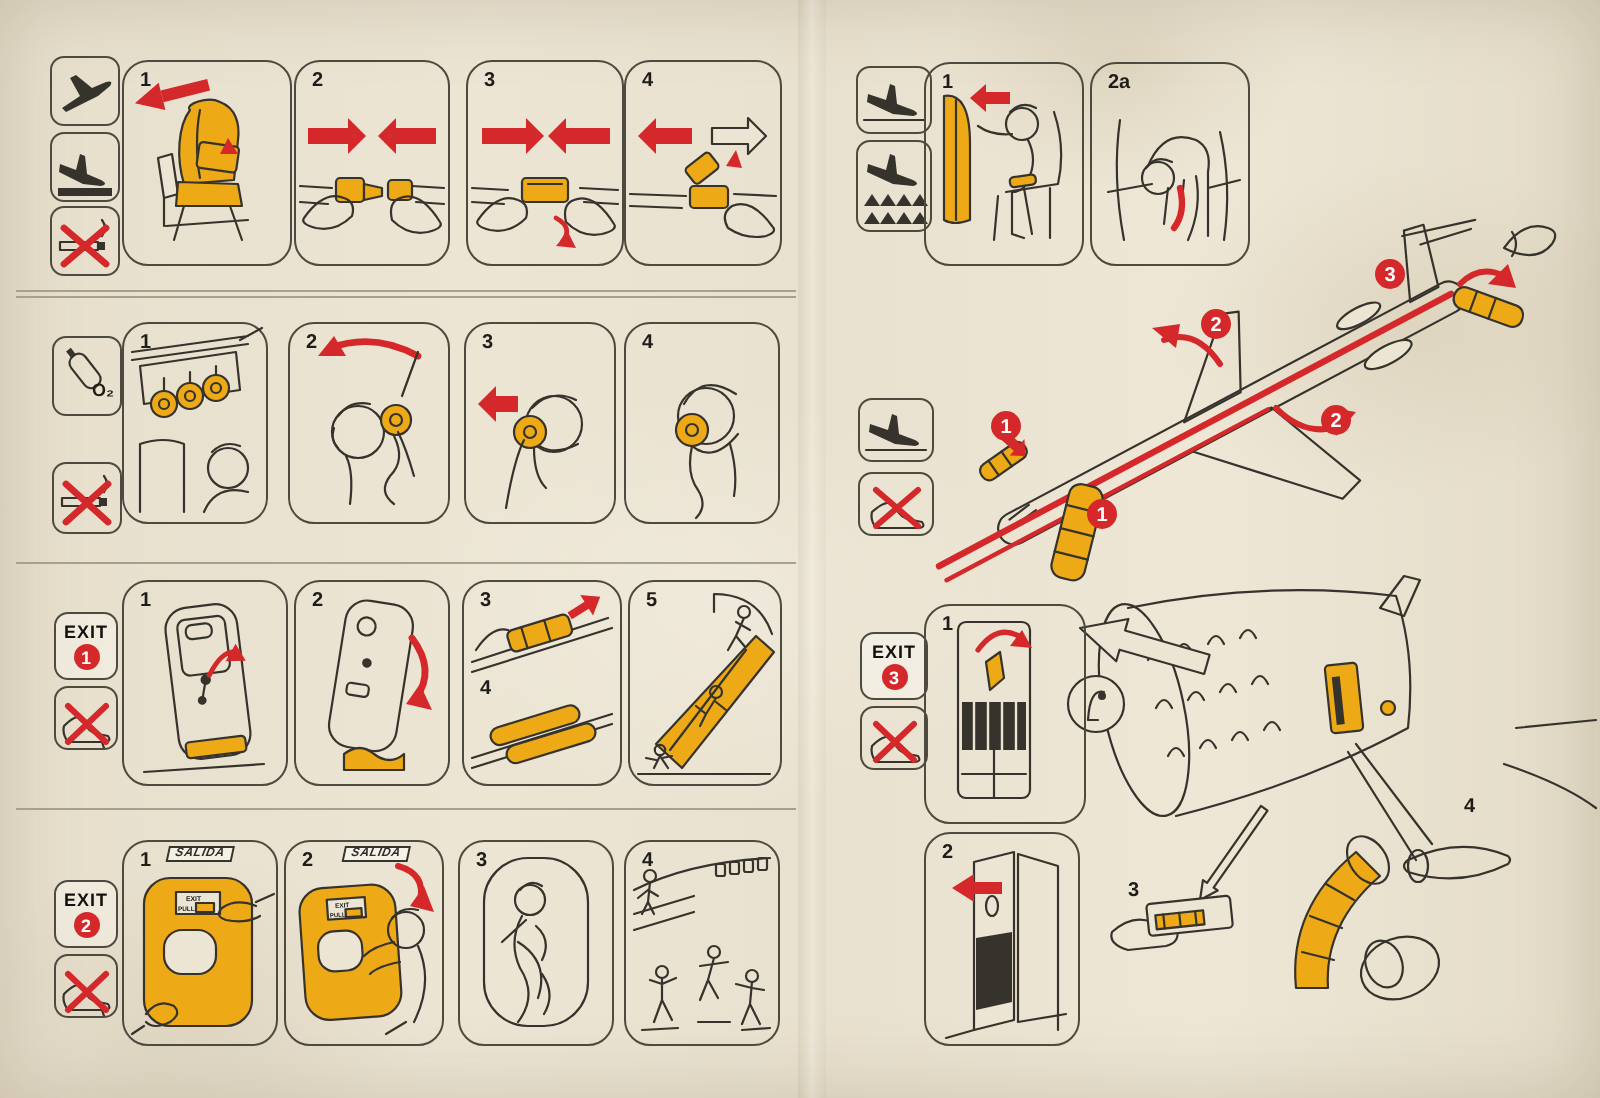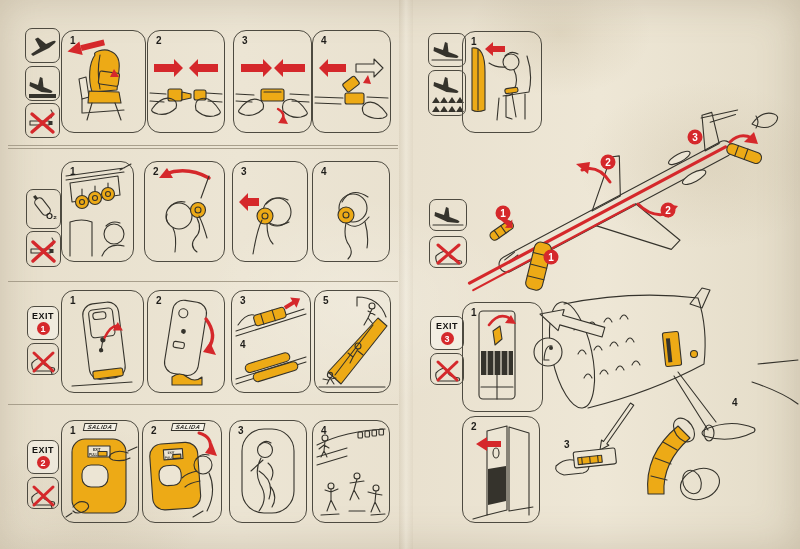--- a/index.html
+++ b/index.html
@@ -125,21 +125,21 @@
       <path class="s" d="M2,66 L30,67 M54,66 L75,67 M2,72 L28,73"></path>
       <rect class="fy" x="32" y="62" width="19" height="11" rx="2"></rect>
       <g transform="rotate(-38 38 62)">
           <rect class="fy" x="36" y="50" width="15" height="10" rx="2"></rect>
         </g>
       <polygon class="fr" points="50,52 55,44 58,53"></polygon>
       <path class="s" d="M73,82 Q63,68 53,72 Q47,76 51,83 Q60,89 70,87 Q76,85 73,82 Z"></path>
     </svg>
   </div>
 
-  <div class="iconbox" style="left:26px;top:189px;width:33px;height:38px">
+  <div class="iconbox" style="left:26px;top:168px;width:33px;height:38px">
     <svg viewBox="0 0 33 38">
       <g transform="rotate(-38 15 15)">
           <rect class="s" x="10" y="7" width="9" height="19" rx="4"></rect>
           <rect class="fi" x="13" y="3" width="3" height="4"></rect>
         </g>
       <text class="hatchtxt" x="19" y="29" font-size="9">O₂</text>
     </svg>
   </div>
   <div class="iconbox" style="left:26px;top:231px;width:33px;height:34px">
     <svg viewBox="0 0 33 34">
@@ -373,20 +373,30 @@
       <polygon class="fr" points="42,14 30,14 30,10 22,17 30,24 30,20 42,20"></polygon>
       <circle class="s" cx="48" cy="30" r="8"></circle>
         <path class="s" d="M42,24 q6,-6 13,-2"></path>
       <path class="s" d="M43,35 Q33,36 26,31 M51,38 Q56,48 51,58 M51,58 Q49,64 43,64 L43,85 L49,87 M49,62 L53,85"></path>
       <g transform="rotate(-8 48 59)">
           <rect class="fy" x="42" y="56" width="13" height="5" rx="2"></rect>
         </g>
       <path class="s" d="M40,64 L66,60 M62,62 L62,87 M64,24 Q70,42 66,60 M36,66 L34,88"></path>
     </svg>
   </div>
+  <div class="panel" style="left:545px;top:31px;width:78px;height:100px">
+    <span class="num">2a</span>
+    <svg viewBox="0 0 78 100">
+      <path class="s" d="M14,28 Q10,56 16,88 M8,64 L30,60 M64,34 Q70,60 66,88 M58,62 L74,58"></path>
+      <circle class="s" cx="33" cy="57" r="8"></circle>
+      <path class="s" d="M27,52 q5,-7 13,-3"></path>
+      <path class="s" d="M28,51 Q36,32 52,38 Q60,42 58,54 M38,62 L36,80 M46,58 L44,78 M52,56 Q55,72 48,88 M58,54 L58,86"></path>
+      <path class="sr" stroke="#edaa16" stroke-width="3.2" d="M44,62 q3,12 -3,20"></path>
+    </svg>
+  </div>
 
   <div class="iconbox" style="left:429px;top:199px;width:36px;height:30px">
     <svg viewBox="0 0 36 30">
         <path class="fi" d="M5,12 l9,3 2,-8 2.5,1 1,9 8,3 q4,2 0,3 l-10,-1 -13,-6 z"></path>
         <path class="s" d="M3,25 L33,25" stroke-width="2"></path>
       </svg>
   </div>
   <div class="iconbox" style="left:429px;top:236px;width:36px;height:30px">
     <svg viewBox="0 0 36 30">
         <path class="s" d="M6,19 q9,-8 12,-2 q2,5 8,6 l5,1 q2,3 -2,3 L8,27 q-3,-4 -2,-8 z"></path>

